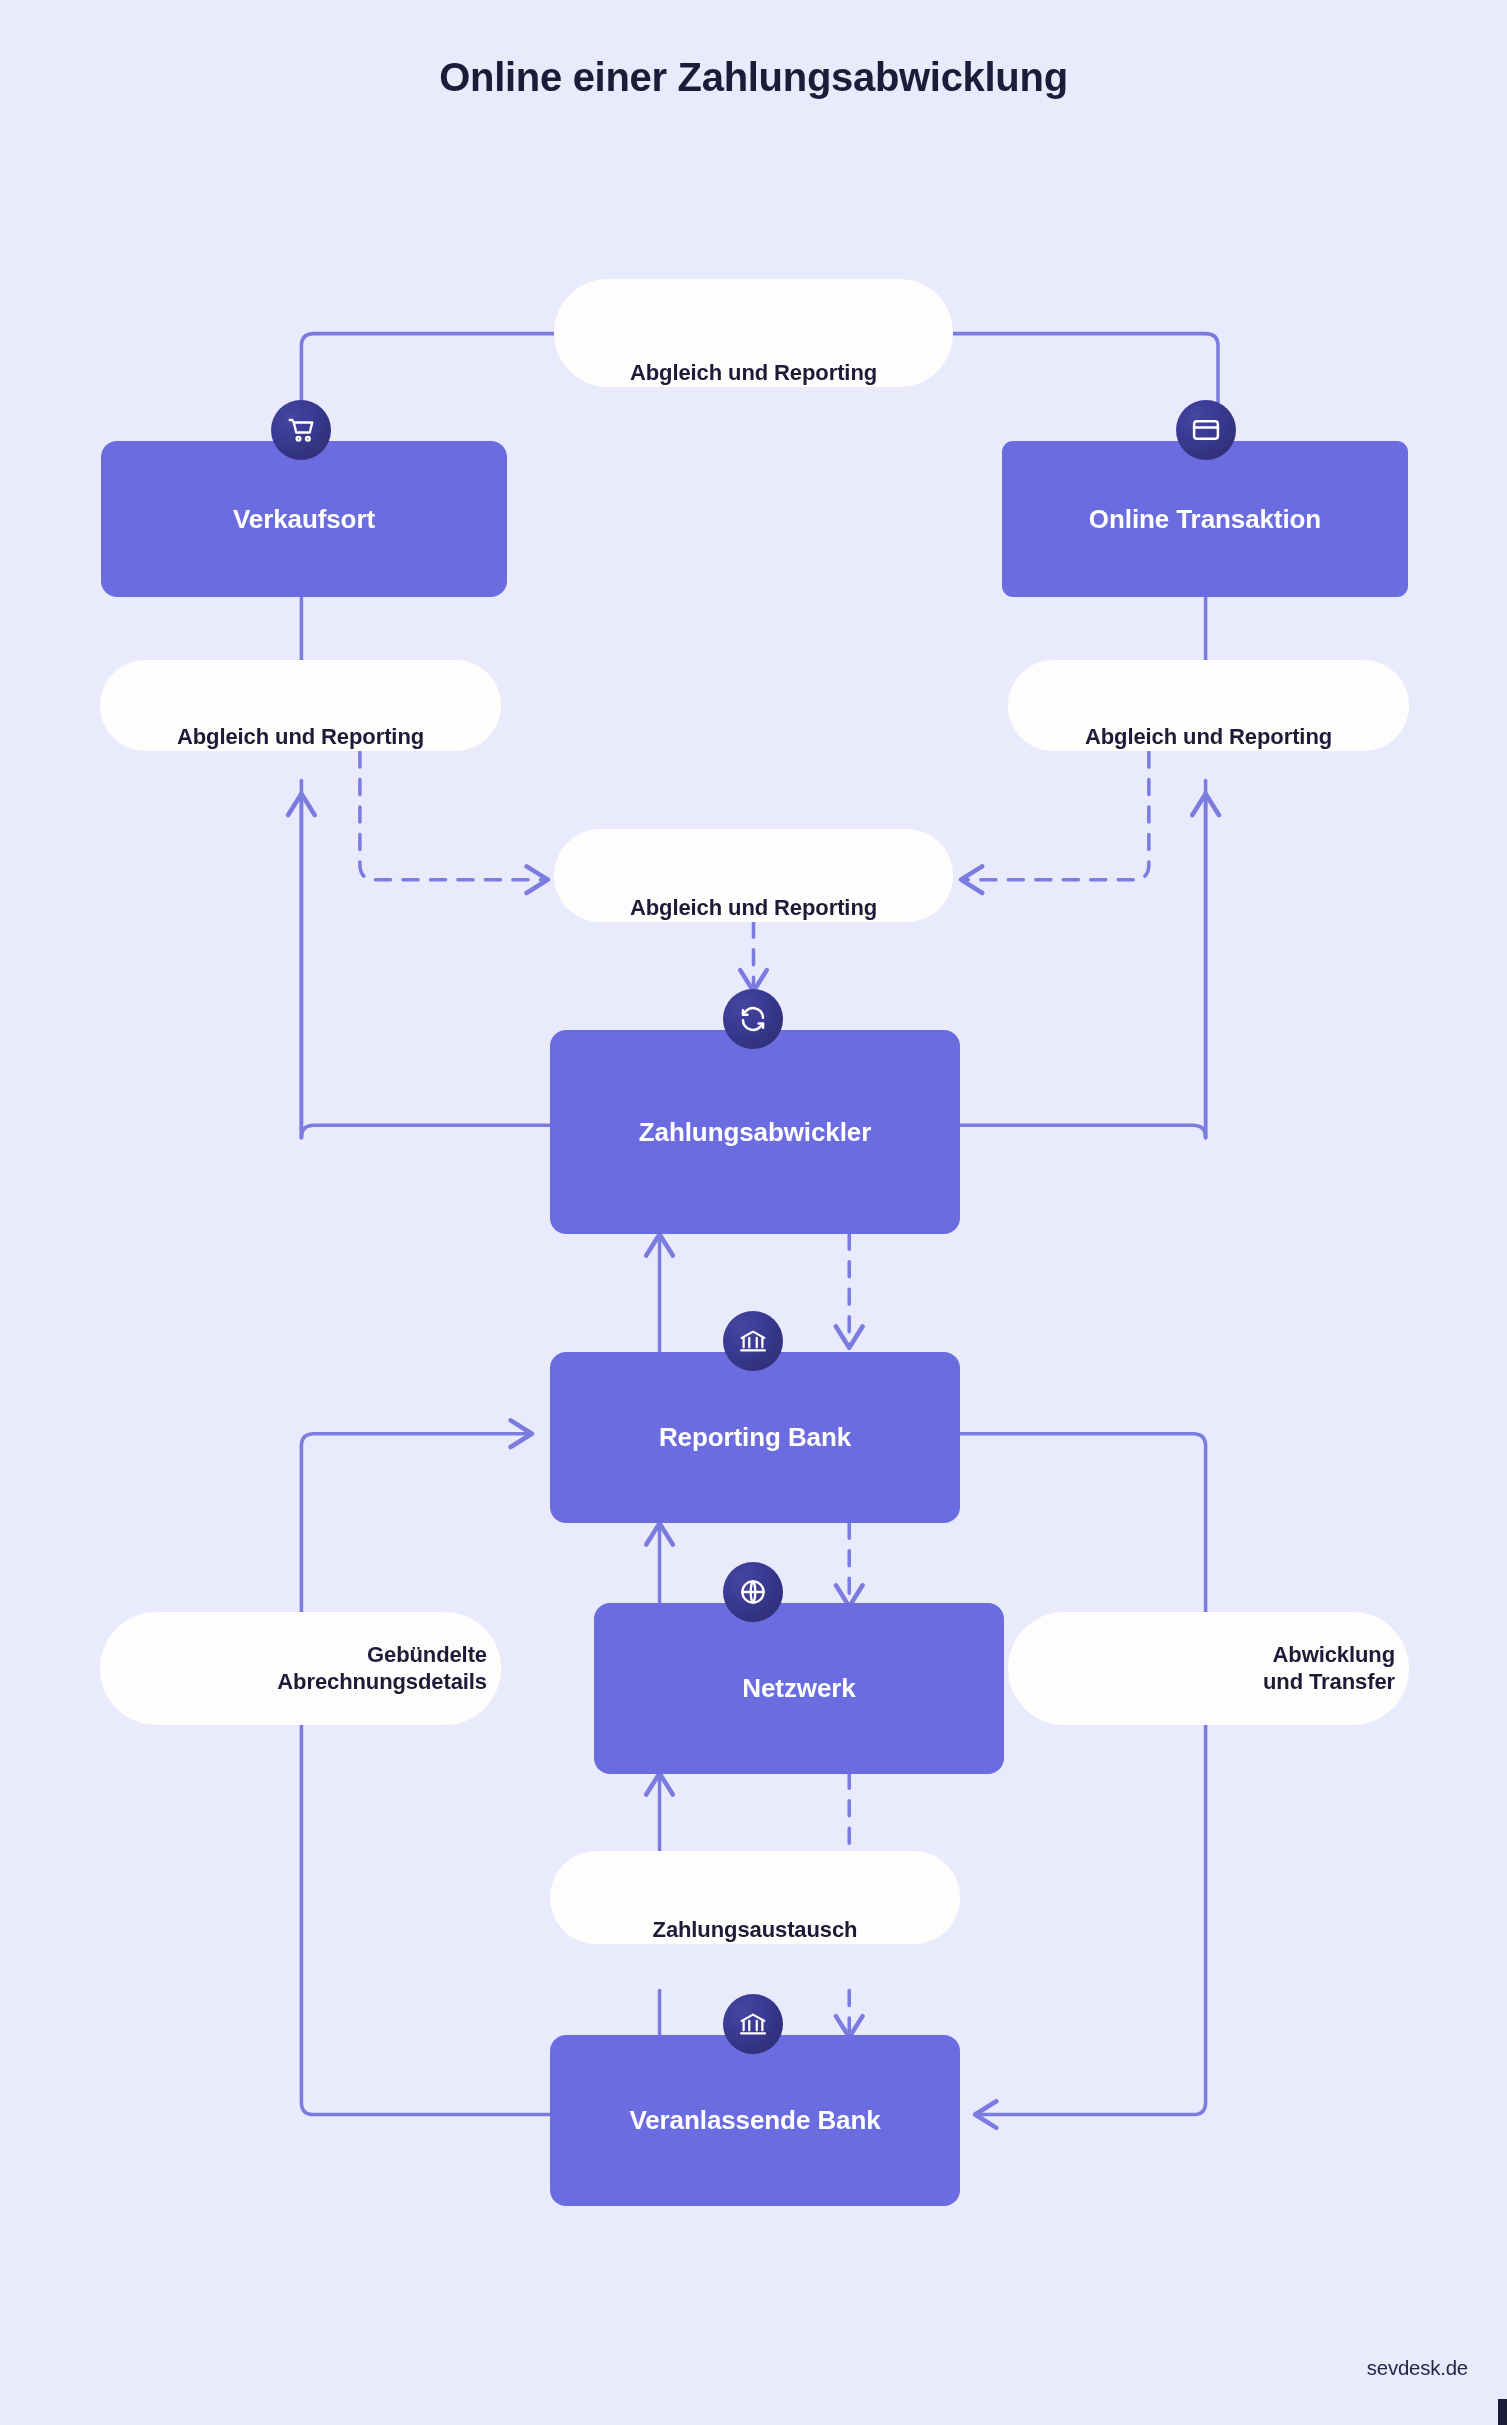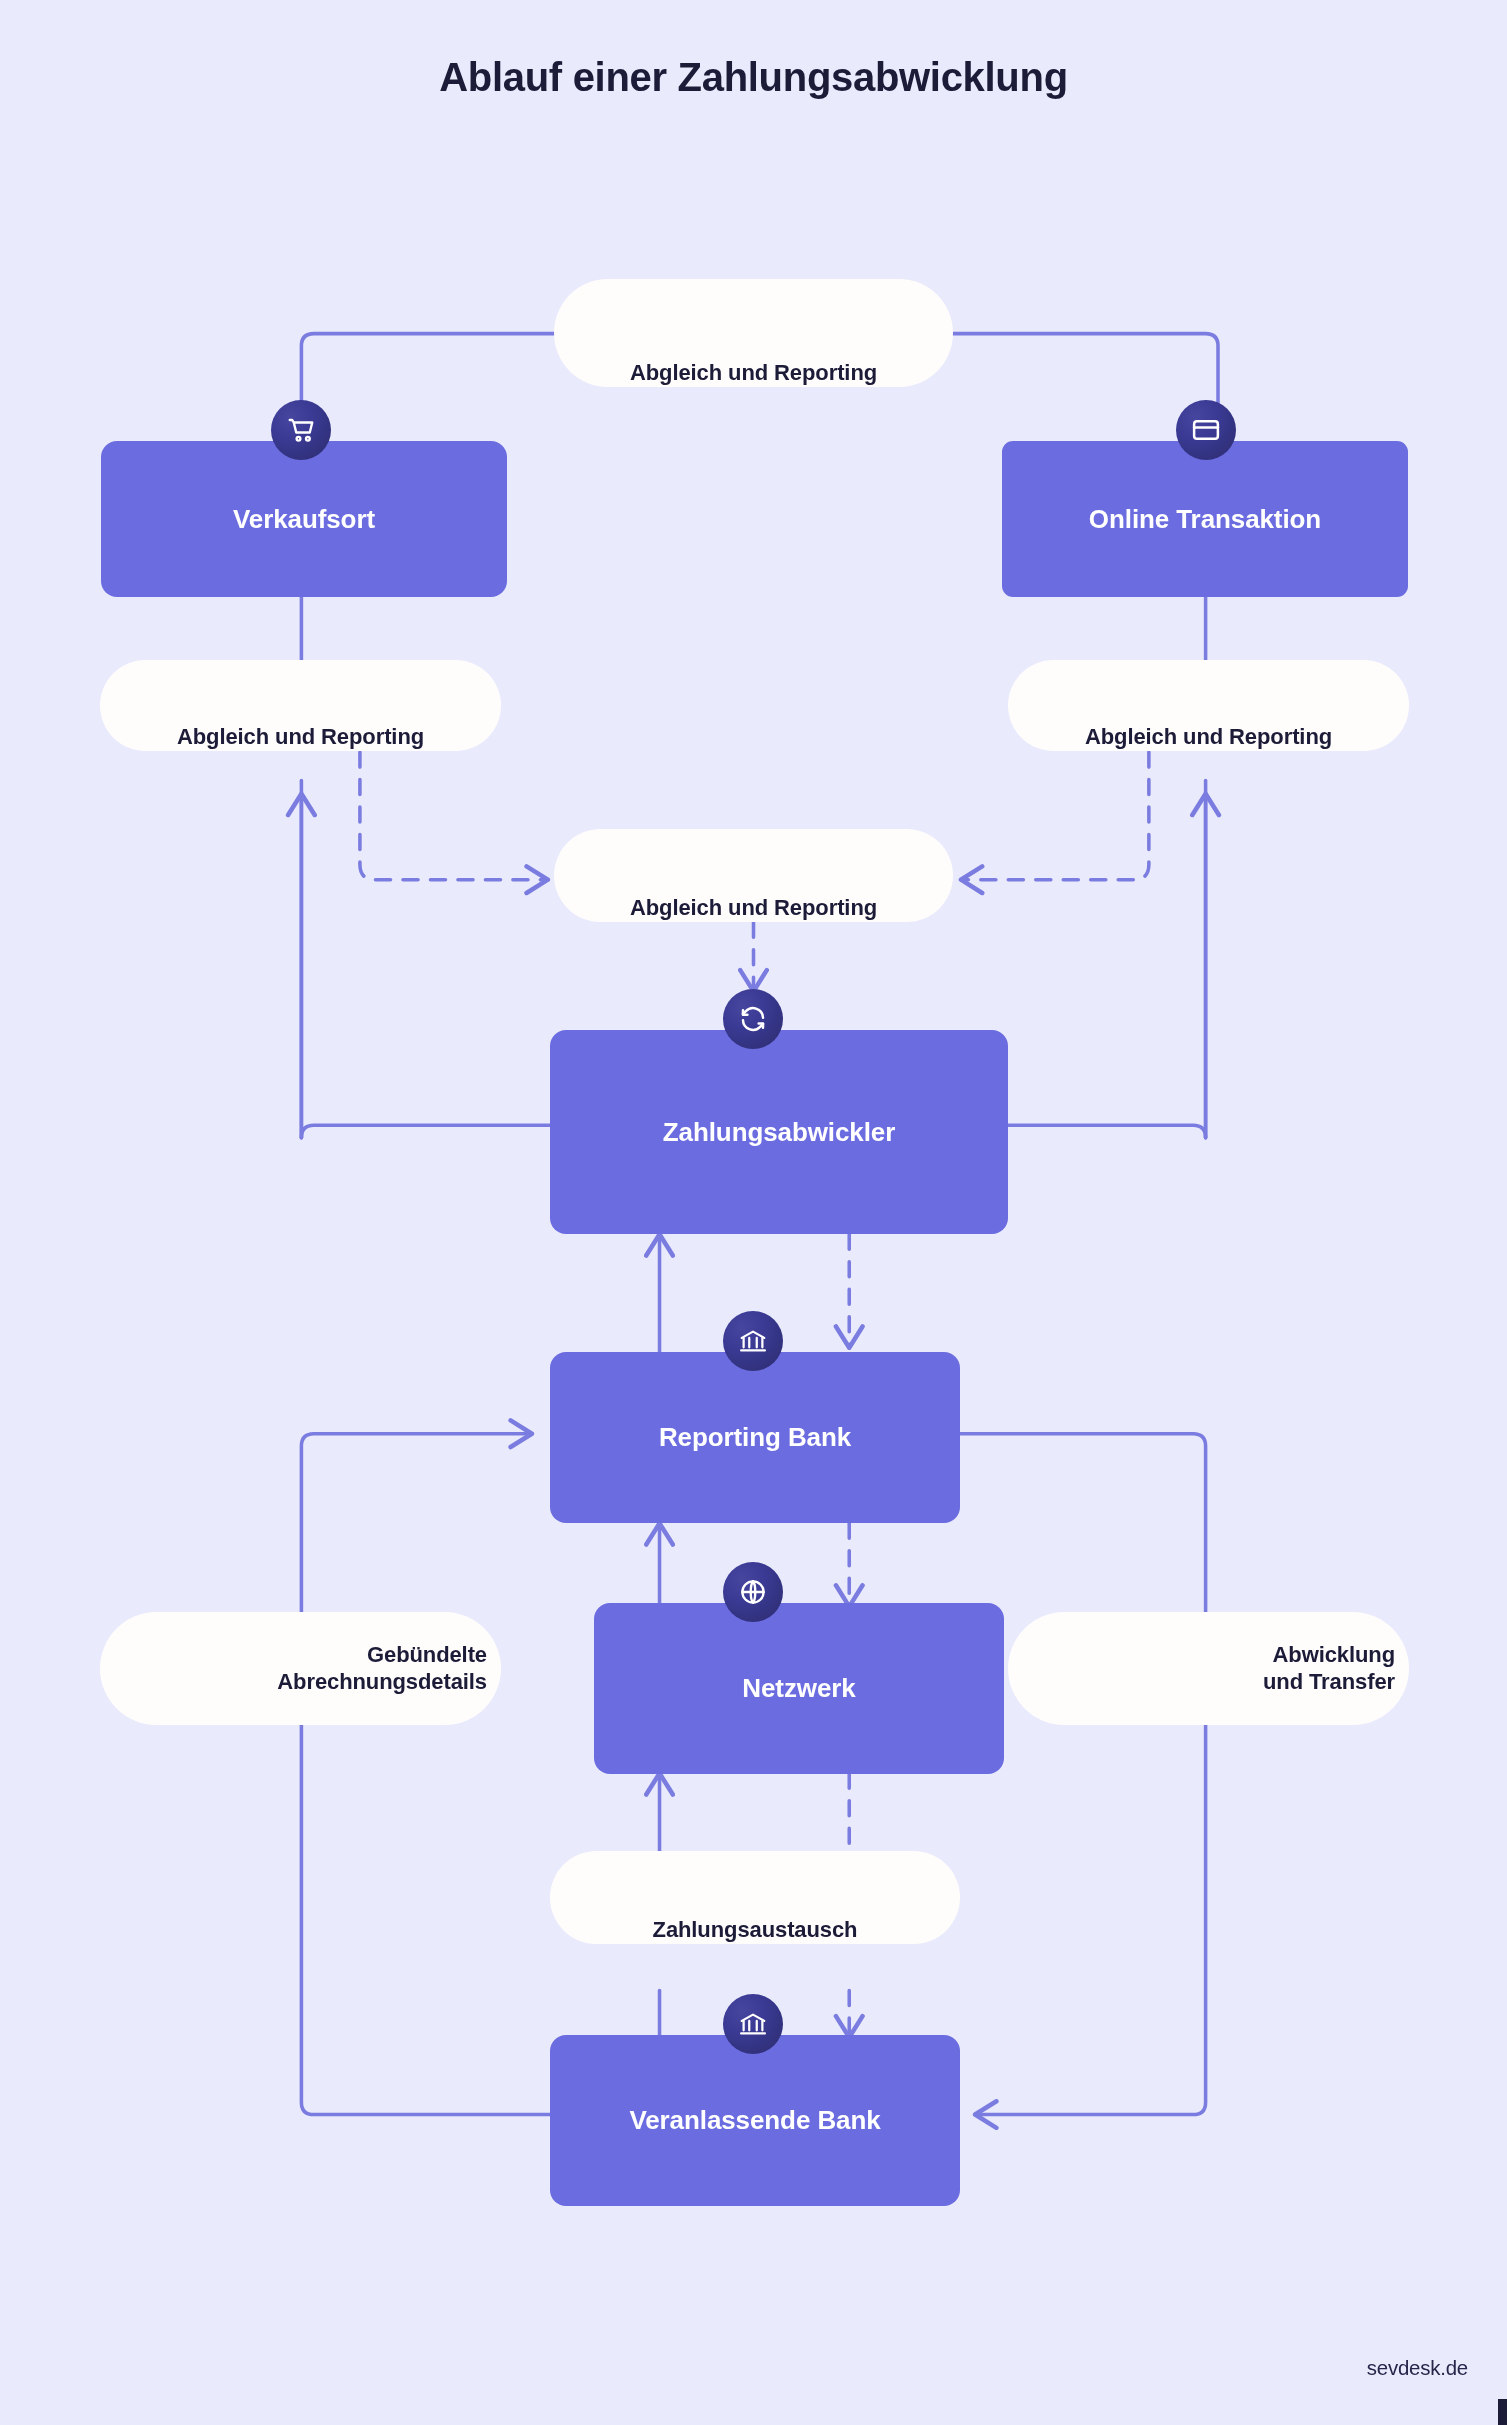--- a/index.html
+++ b/index.html
@@ -66,21 +66,21 @@
   }
   .edge-mark{
     position:absolute;right:0;bottom:0;width:8.9px;height:26.6px;background:#1c1b38;
   }
 </style>
 </head>
 <body>
 
 <div id="stage">
 
-  <div class="title">Ablauf einer Zahlungsabwicklung</div>
+  <div class="title">Online einer Zahlungsabwicklung</div>
 
   <svg id="wires" viewBox="0 0 1700 2736" xmlns="http://www.w3.org/2000/svg">
     <defs>
       <marker id="ah" viewBox="0 0 12 12" refX="9" refY="6" markerWidth="9" markerHeight="9" orient="auto">
         <path d="M1 1 L9 6 L1 11" fill="none" stroke="#7b7ce0" stroke-width="1.7" stroke-linecap="round" stroke-linejoin="round"></path>
       </marker>
     </defs>
     <g fill="none" stroke="#7b7ce0" stroke-width="4" stroke-linecap="round">
 
       <path d="M340 498 L340 390 Q340 376 354 376 L1360 376 Q1374 376 1374 390 L1374 498"></path>
@@ -137,21 +137,21 @@
   <div class="node" style="left:1002px;top:441px;width:406px;height:156px;border-radius:11px;">
     <span>Online Transaktion</span>
   </div>
   <div class="badge" style="left:1176px;top:400px;">
     <svg viewBox="0 0 24 24" fill="none" stroke="#ffffff" stroke-width="2" stroke-linecap="round" stroke-linejoin="round">
       <rect x="2.5" y="5" width="19" height="14" rx="2.2"></rect>
       <path d="M2.5 10h19"></path>
     </svg>
   </div>
 
-  <div class="node" style="left:550px;top:1030px;width:458px;height:204px;">
+  <div class="node" style="left:550px;top:1030px;width:410px;height:204px;">
     <span>Zahlungsabwickler</span>
   </div>
   <div class="badge" style="left:723px;top:989px;">
     <svg viewBox="0 0 24 24" fill="none" stroke="#ffffff" stroke-width="2" stroke-linecap="round" stroke-linejoin="round">
       <path d="M20 11a8 8 0 0 0-13.7-5.3L4 8"></path>
       <path d="M4 5v3.5h3.5"></path>
       <path d="M4 13a8 8 0 0 0 13.7 5.3L20 16"></path>
       <path d="M20 19v-3.5h-3.5"></path>
     </svg>
   </div>

